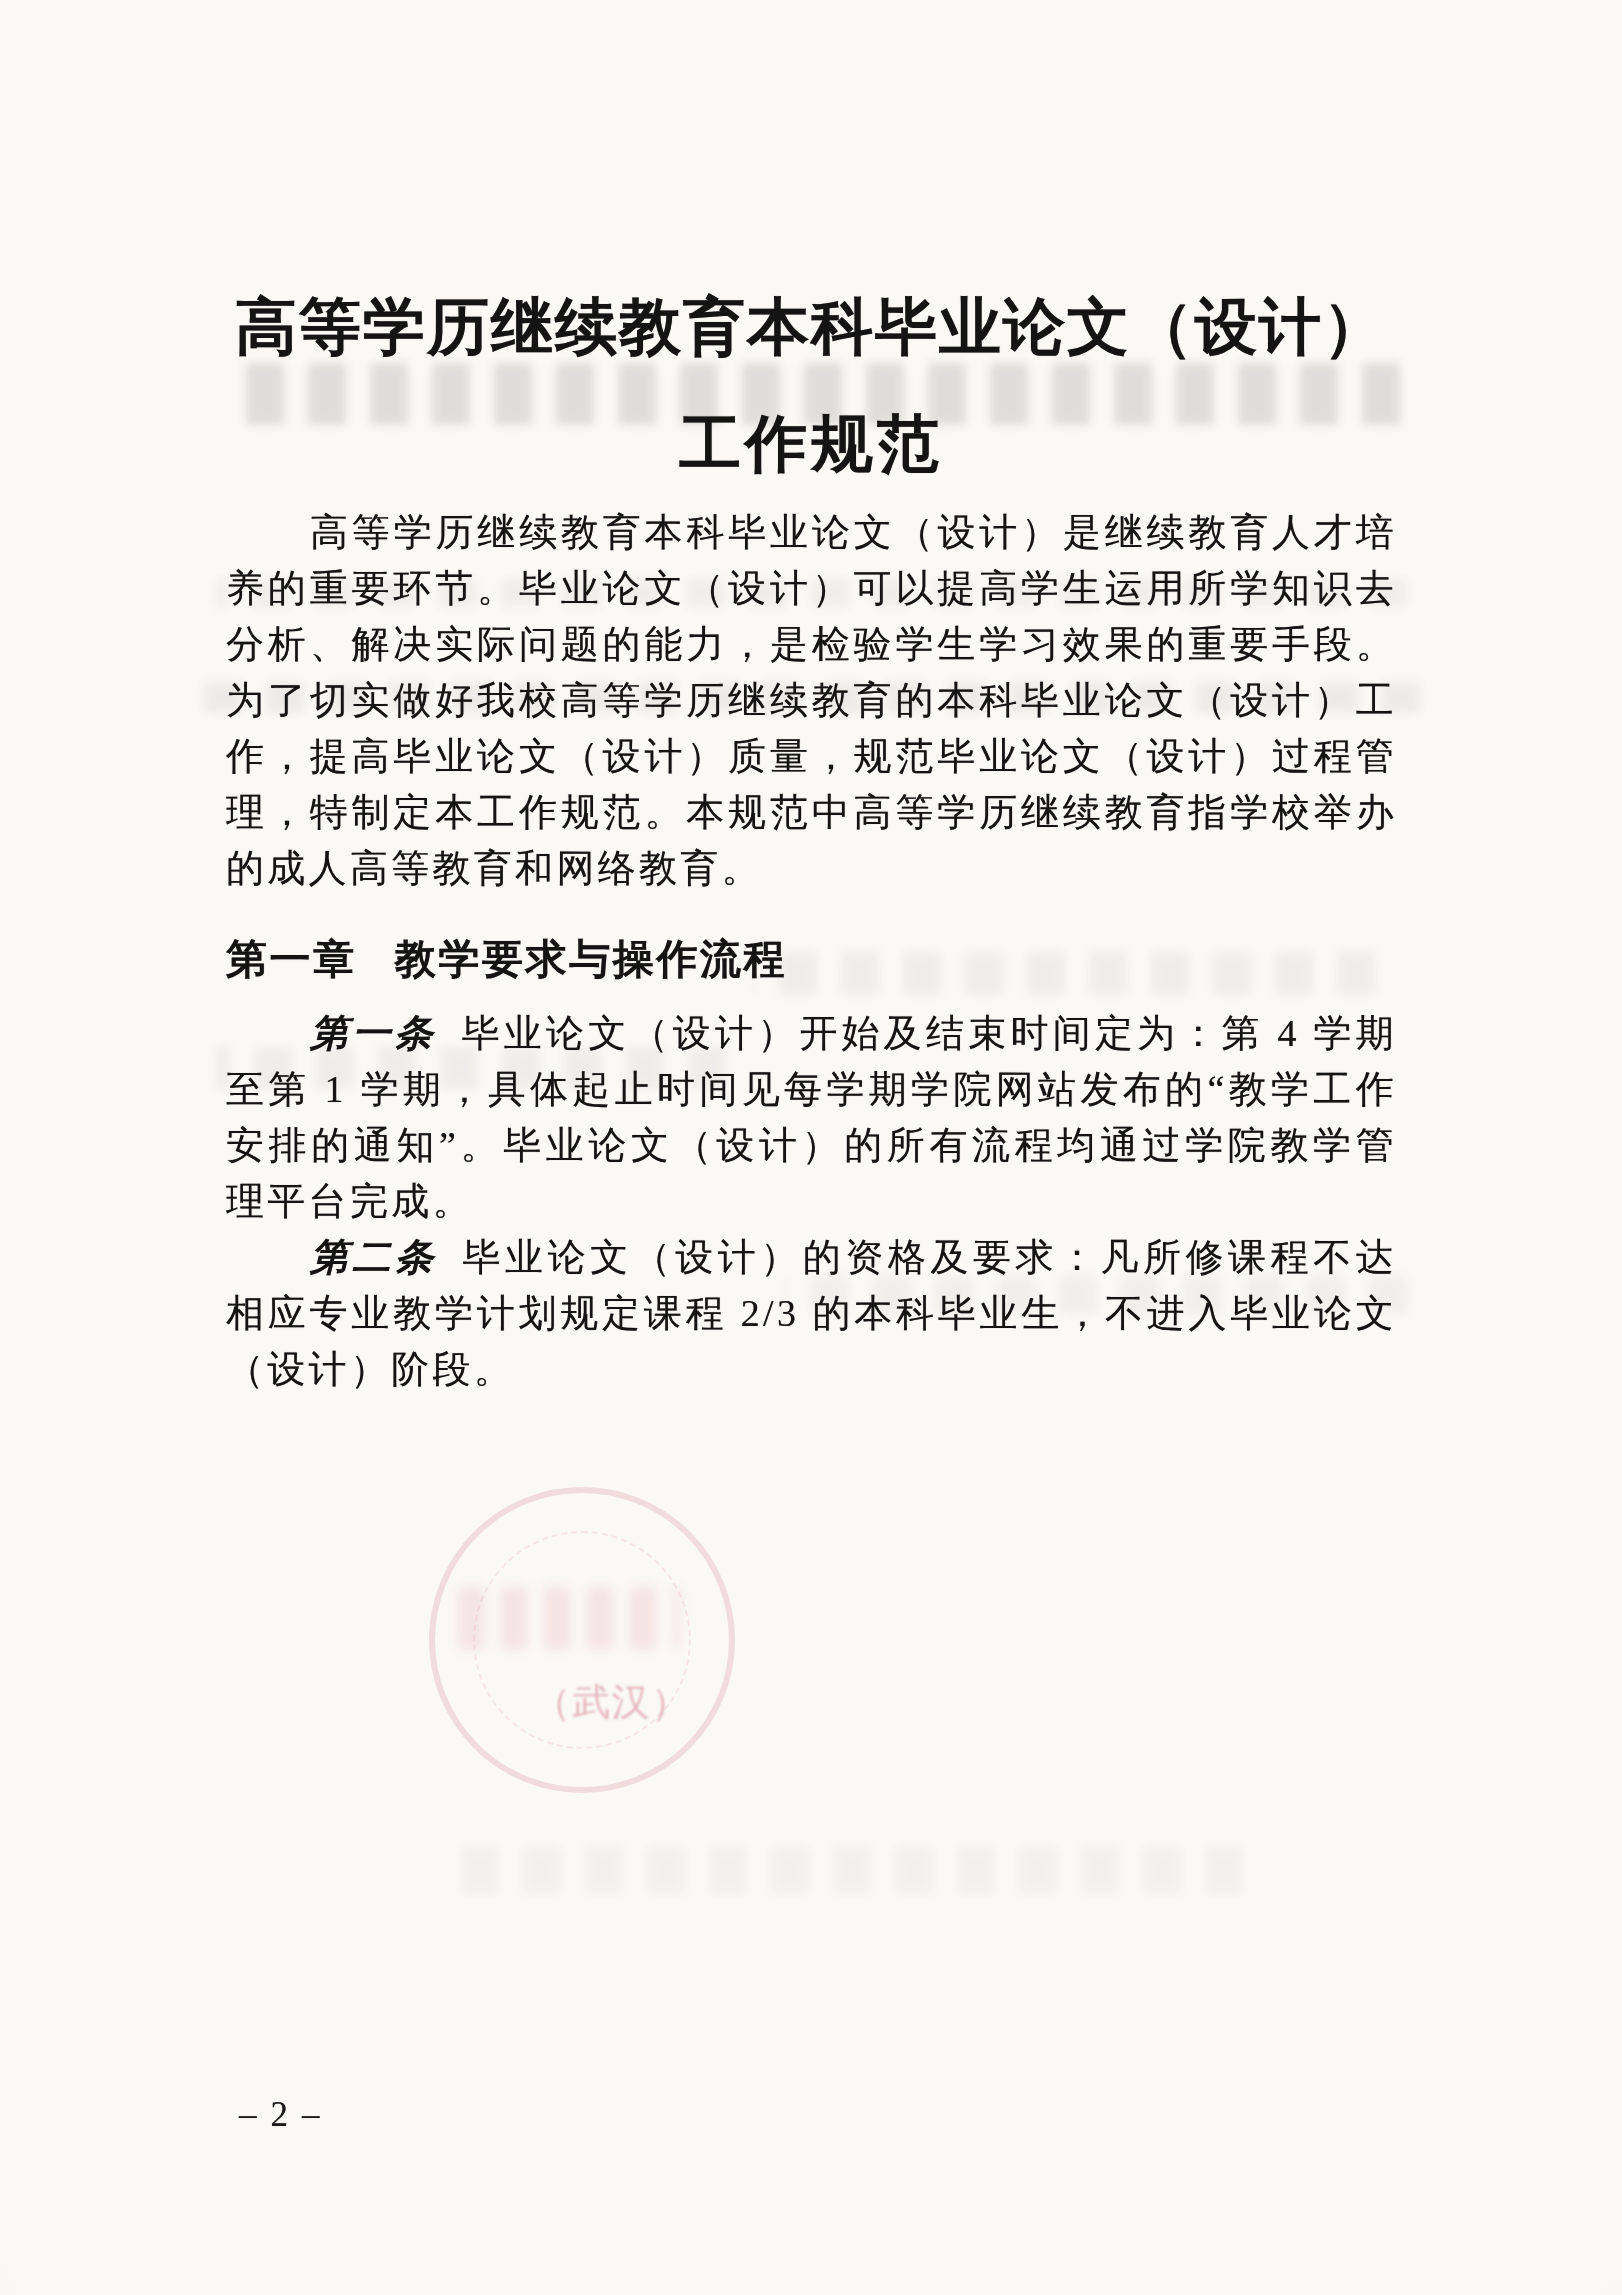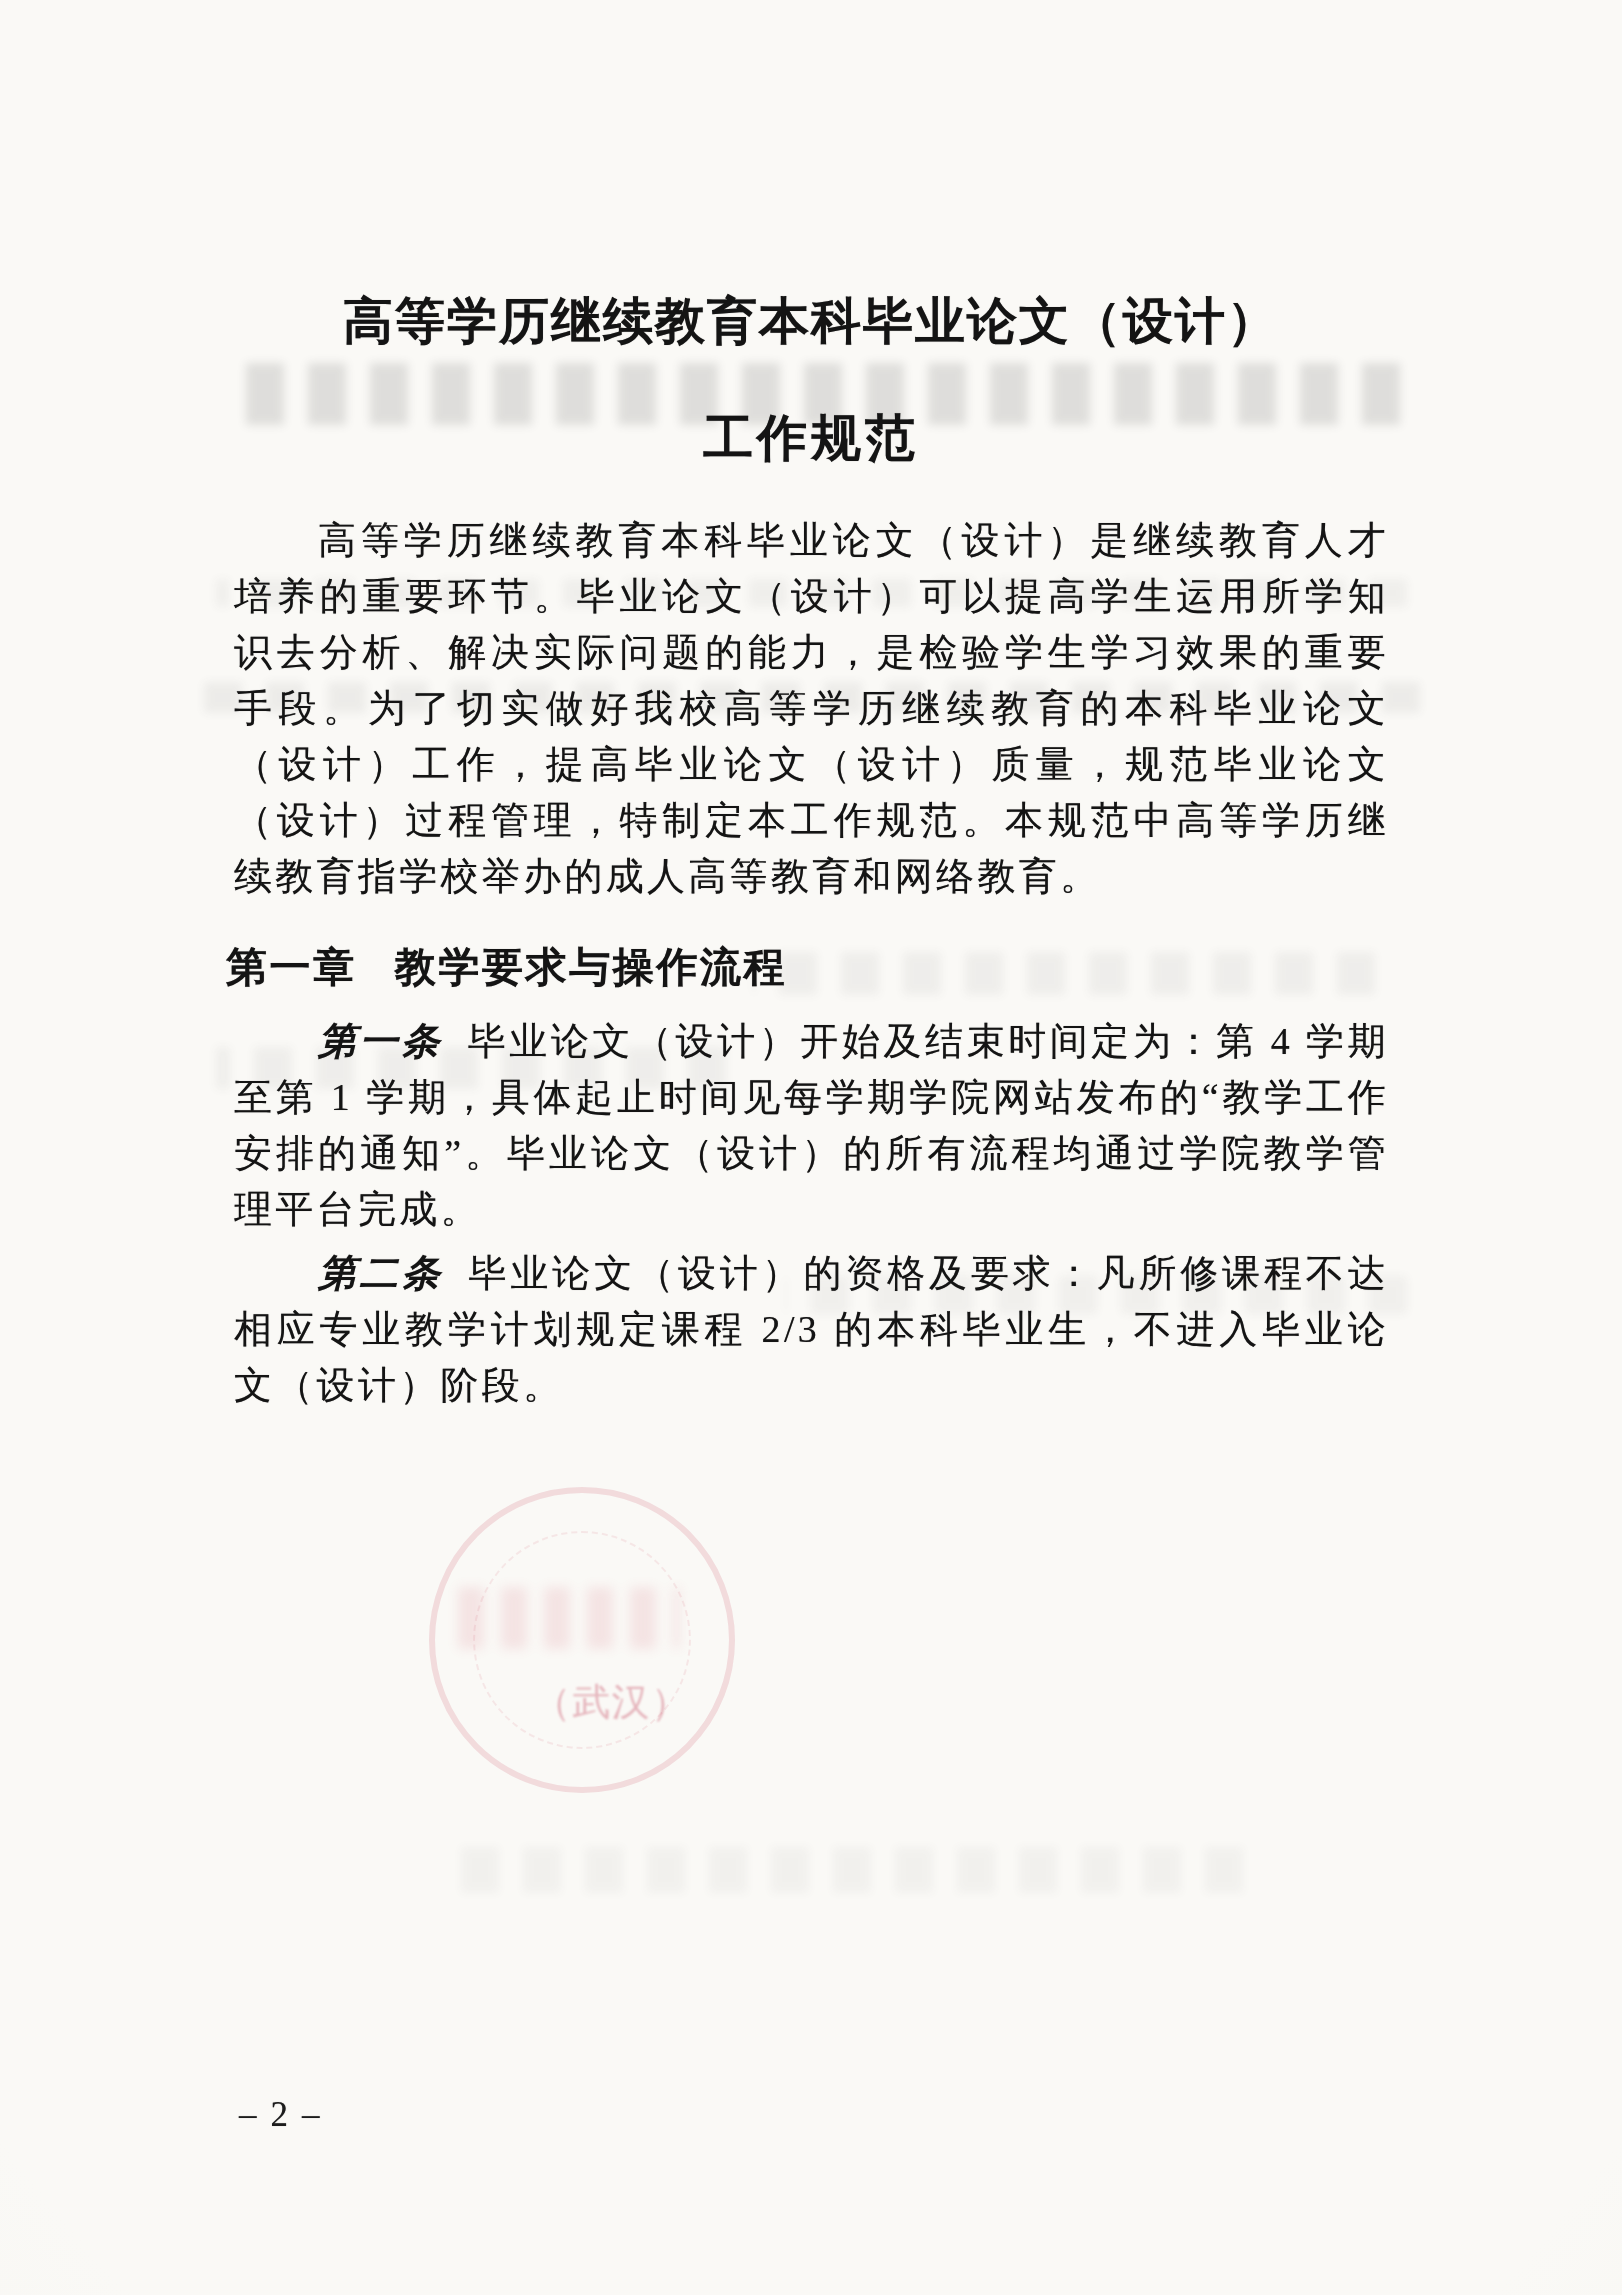--- a/index.html
+++ b/index.html
@@ -18,40 +18,40 @@
   }
   
   .ink{ text-shadow:0 0 0.7px rgba(20,20,20,.55); }
 
   
   .doc-title{
     position:absolute;
     left:0; right:0;
     text-align:center;
     font-weight:700;
-    font-size:50px;
+    font-size:62px;
     line-height:1;
     letter-spacing:2px;
     white-space:nowrap;
   }
   .title-1{ top:296px; }
   .title-2{ top:413px; letter-spacing:3.9px; }
 
   
   .body-col{
     position:absolute;
     left:226px;
     top:504px;
     width:1171px;
     font-size:38px;
     line-height:56px;
     letter-spacing:3.3px;
     text-align:justify;
   }
-  .body-col p{ margin:8px; text-indent:84px; }
+  .body-col p{ margin:0; text-indent:84px; }
   .chapter-heading{
     margin:35px 0 18.3px 0;
     text-align:left;
     font-family:"Liberation Sans","DejaVu Sans",sans-serif;
     font-weight:700;
     font-size:41px;
     line-height:56px;
     letter-spacing:2.6px;
     text-indent:0;
   }

